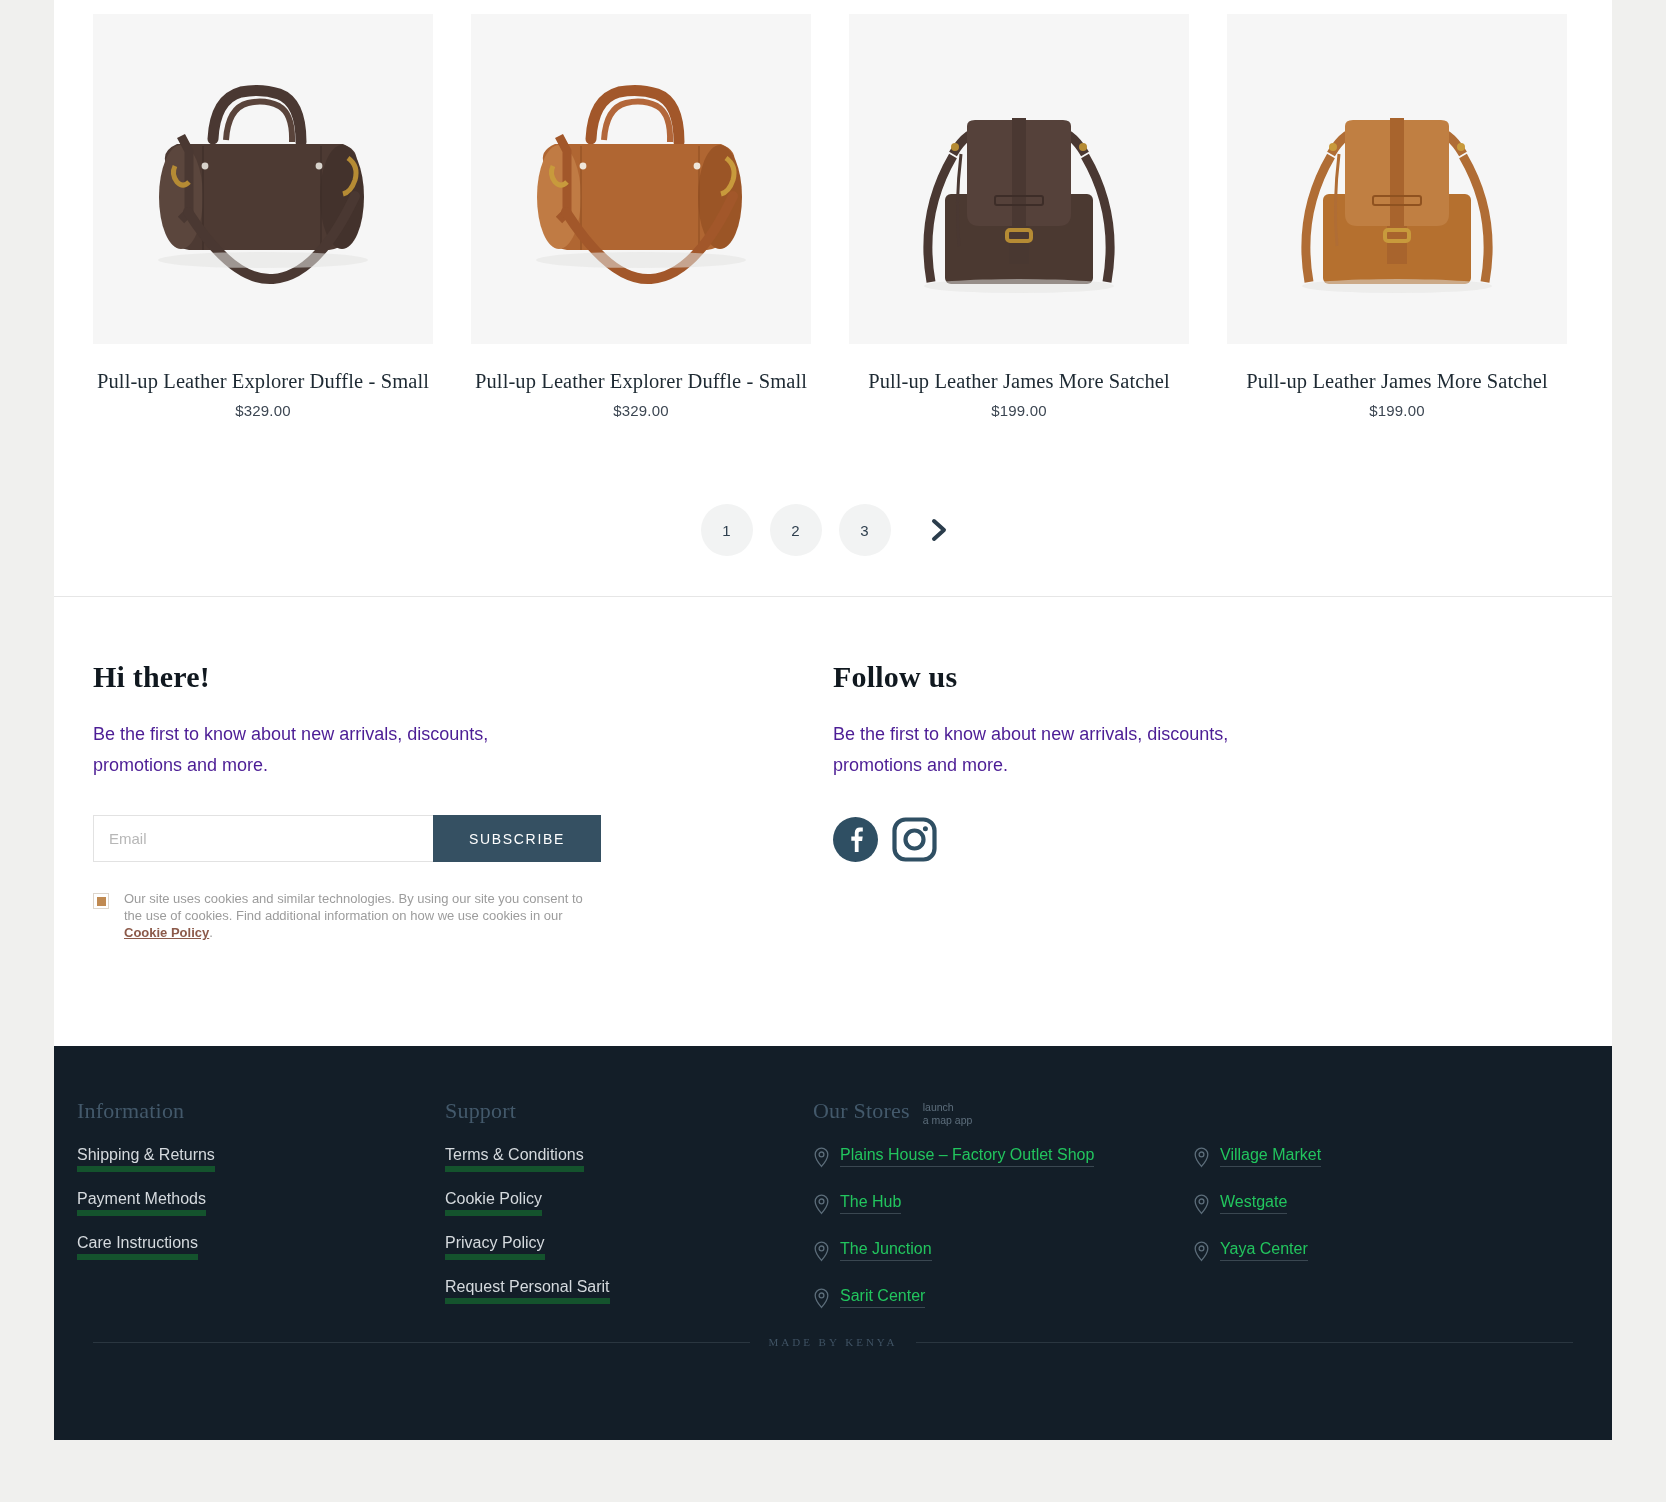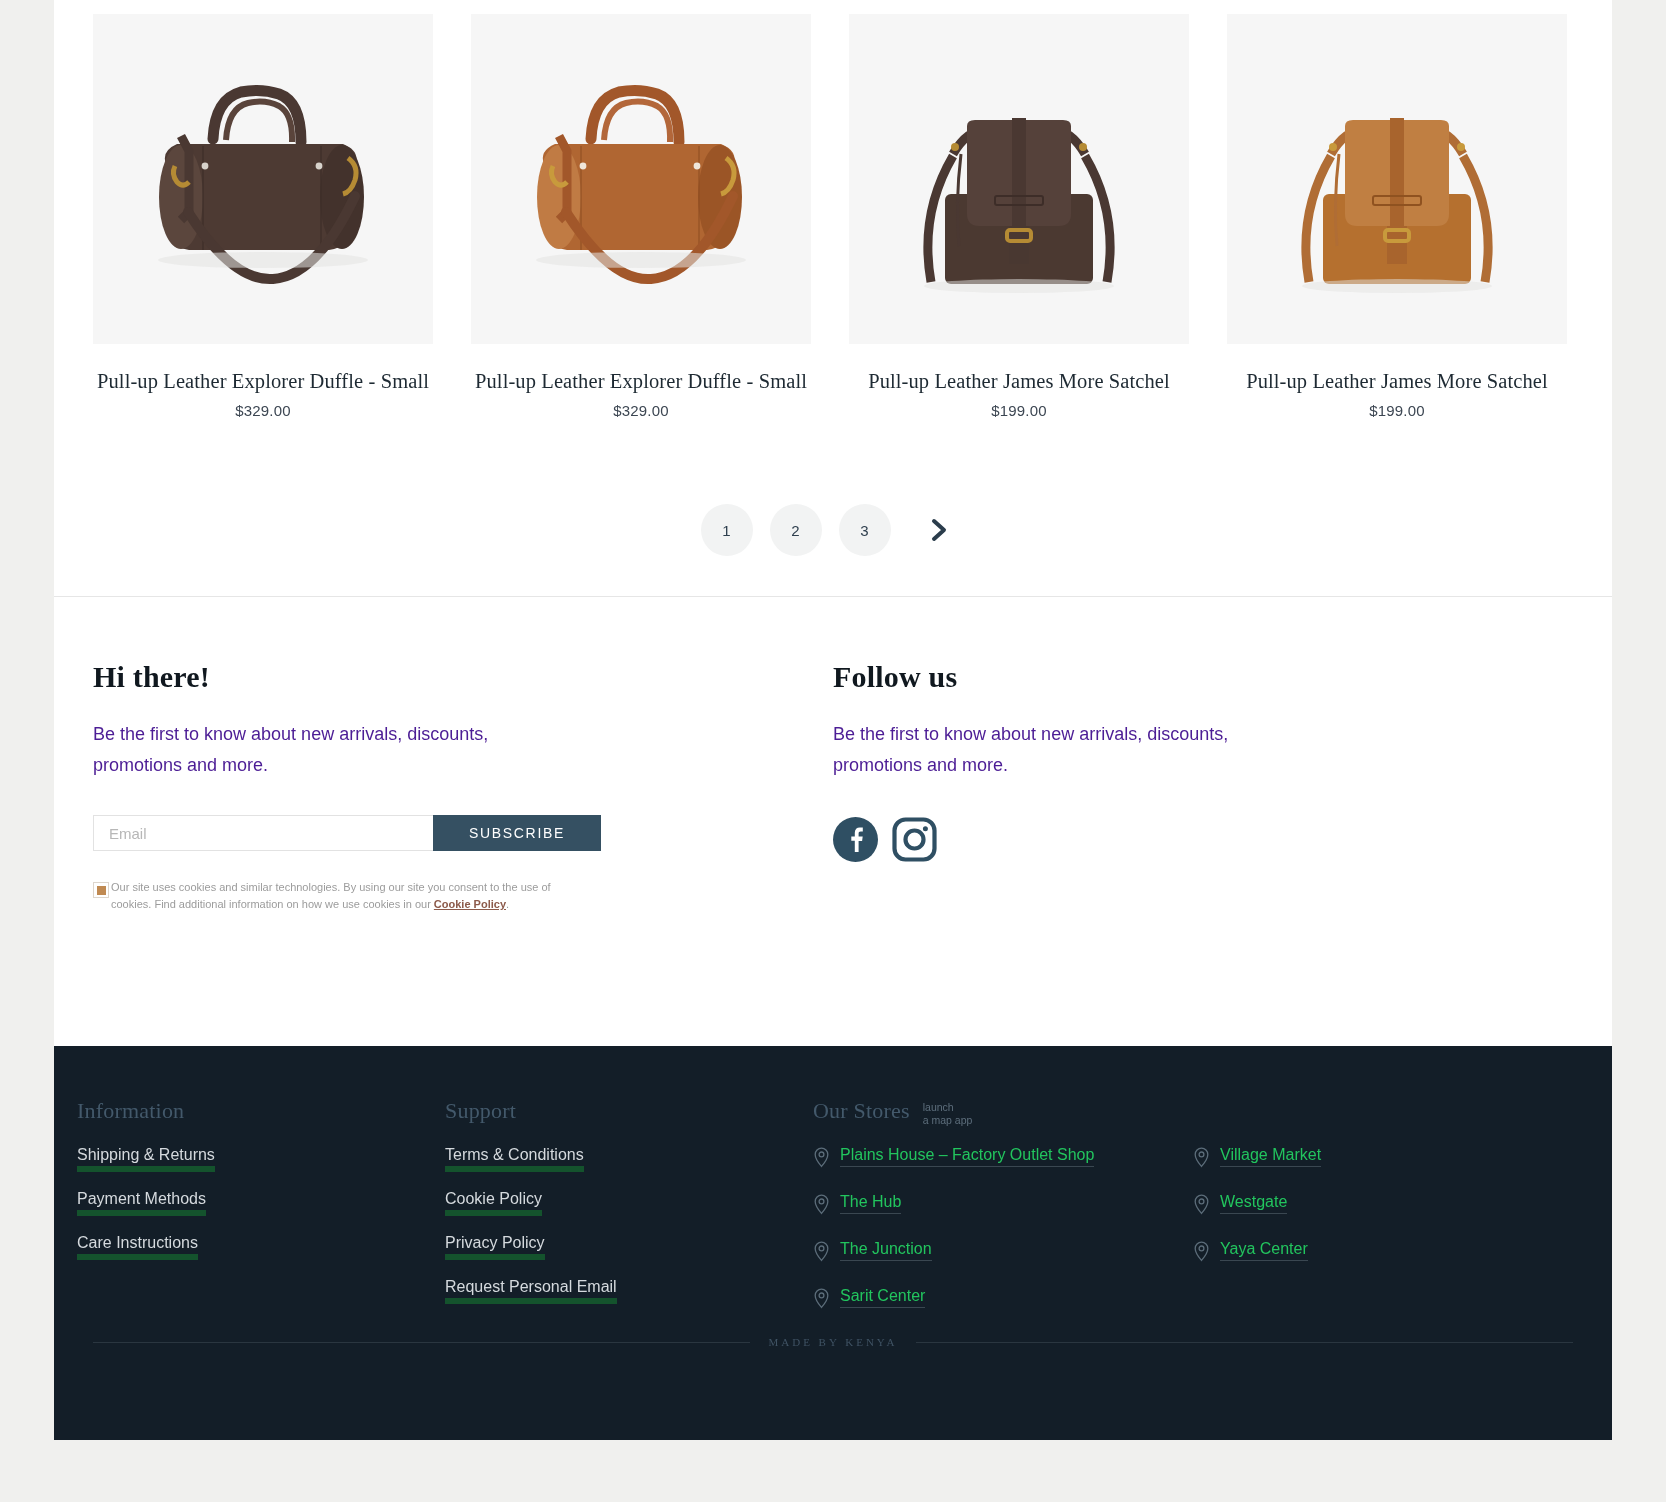--- a/index.html
+++ b/index.html
@@ -104,21 +104,21 @@
     font-size: 18px;
     line-height: 31px;
     color: #4c1d95;
     max-width: 440px;
     font-family: "Liberation Sans", sans-serif;
   }
   .nl-form {
     display: flex;
     margin-top: 34px;
     width: 508px;
-    height: 36px;
+    height: 47px;
   }
   .nl-input {
     flex: 1;
     border: 1px solid #e2e2e2;
     border-right: none;
     padding: 0 15px;
     font-size: 15px;
     color: #333;
     font-family: "Liberation Sans", sans-serif;
     background: #fff;
@@ -146,22 +146,22 @@
     margin-top: 3px;
     flex: 0 0 auto;
     display: flex; align-items: center; justify-content: center;
     cursor: pointer;
     background: #fff;
   }
   .cookie-box i {
     width: 9px; height: 9px; background: #c08a52; display: block;
   }
   .cookie-text {
-    margin-left: 2px;
-    font-size: 11px;
+    margin-left: 15px;
+    font-size: 13px;
     line-height: 17px;
     color: #9c9c9c;
     font-family: "Liberation Sans", sans-serif;
   }
   .cookie-link {
     color: #8c5a4a;
     font-weight: bold;
     text-decoration: underline;
     cursor: pointer;
   }
@@ -412,21 +412,21 @@
         <a class="f-link">Shipping &amp; Returns</a>
         <a class="f-link">Payment Methods</a>
         <a class="f-link">Care Instructions</a>
       </div>
 
       <div class="fcol-support">
         <div class="f-heading">Support</div>
         <a class="f-link">Terms &amp; Conditions</a>
         <a class="f-link">Cookie Policy</a>
         <a class="f-link">Privacy Policy</a>
-        <a class="f-link">Request Personal Email</a>
+        <a class="f-link">Request Personal Sarit</a>
       </div>
 
       <div class="fcol-stores">
         <div class="stores-head-row">
           <div class="f-heading">Our Stores</div>
           <div class="maps-note">
             <div>launch</div>
             <div>a map app</div>
           </div>
         </div>

